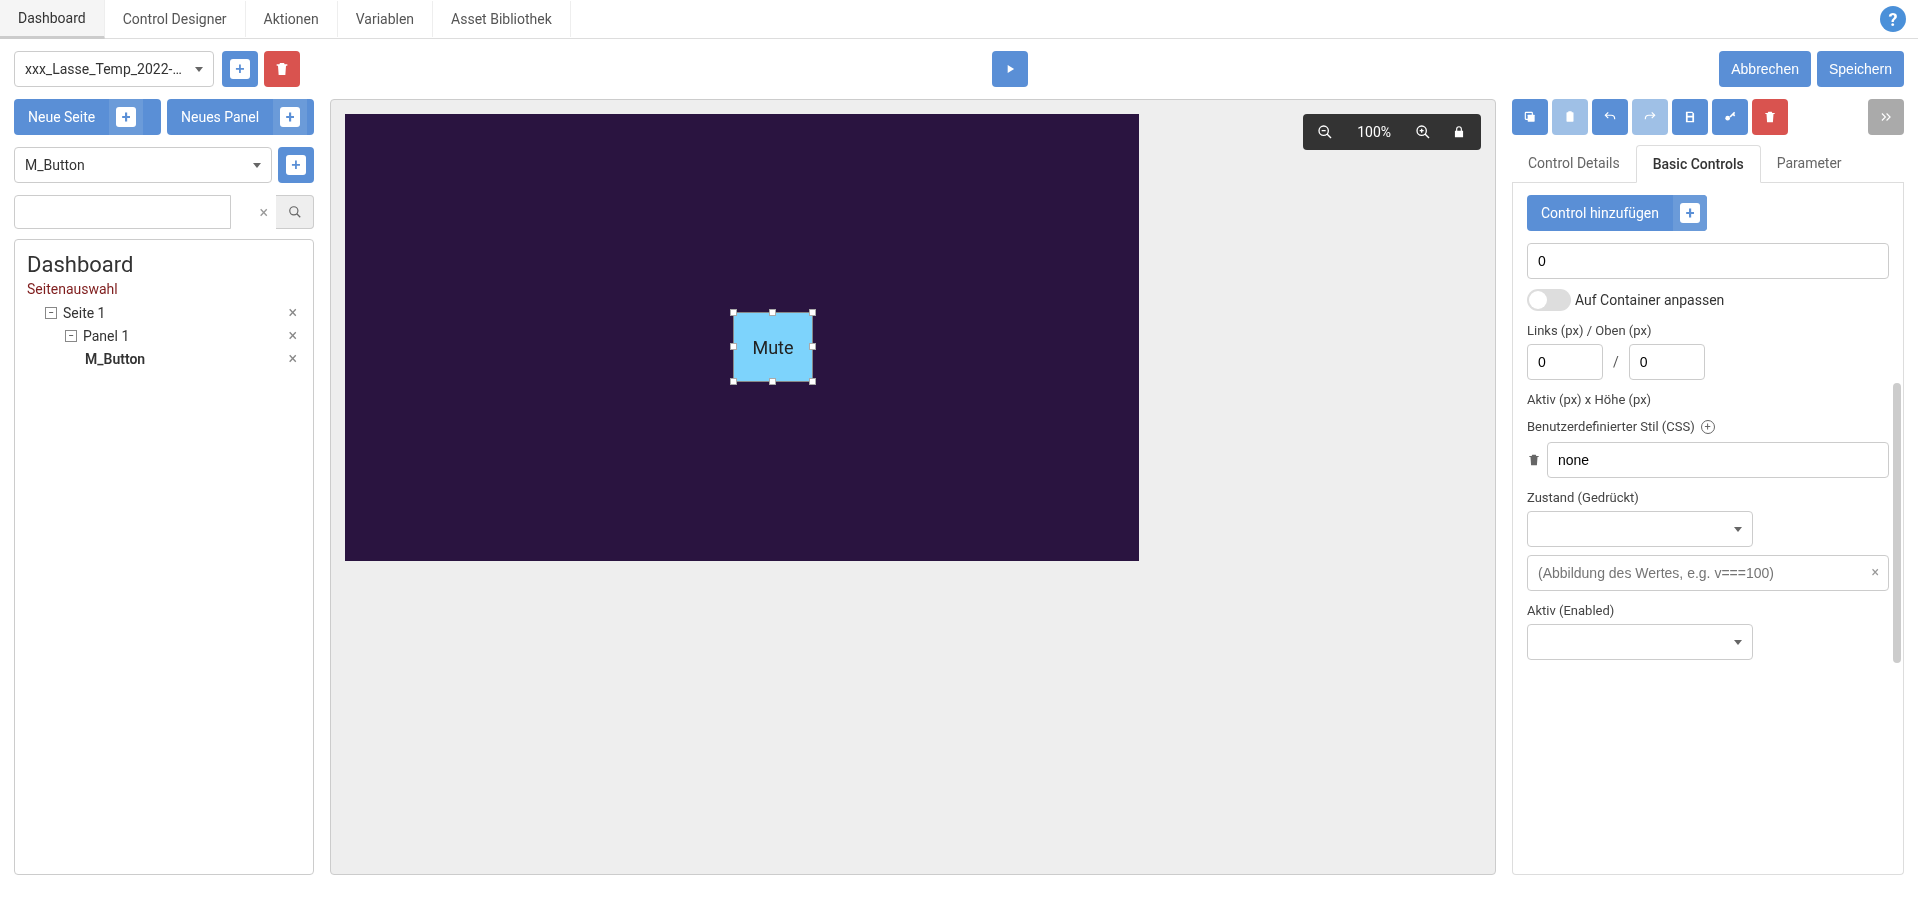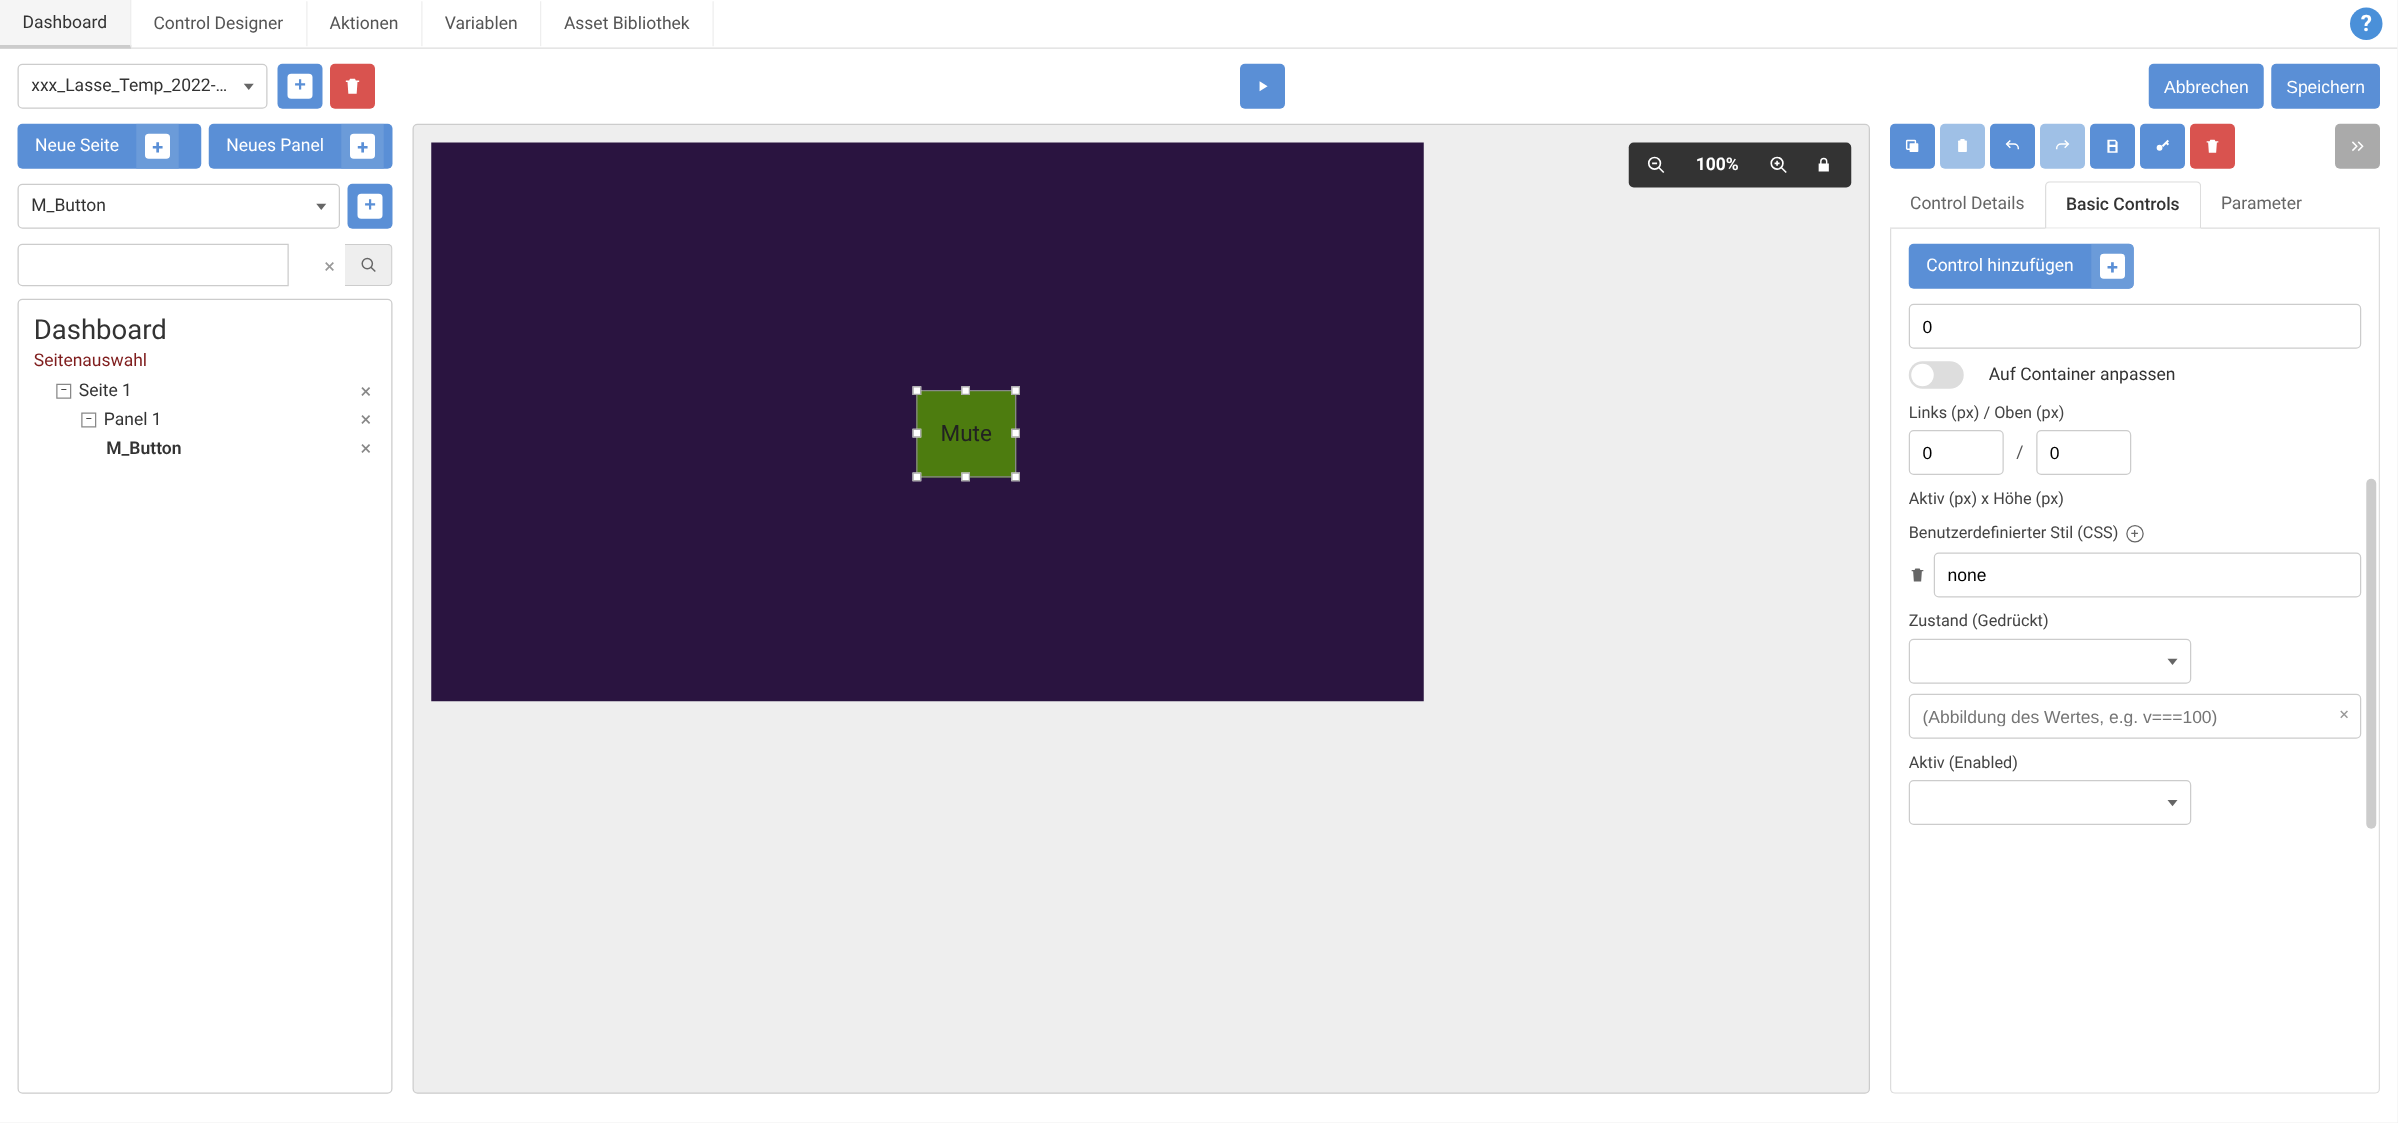--- a/index.html
+++ b/index.html
@@ -50,44 +50,44 @@
 .tree-indent-3 { padding-left: 58px; }
 .tree-toggle { width: 12px; height: 12px; border: 1px solid #888; display: inline-flex; align-items: center; justify-content: center; margin-right: 6px; font-size: 10px; line-height: 1; cursor: pointer; }
 .tree-label { flex: 1; cursor: pointer; }
 .tree-label.bold { font-weight: 600; }
 .tree-del { color: #888; cursor: pointer; font-size: 16px; padding: 0 4px; }
 
 
 .center { flex: 1; border: 1px solid #ccc; border-radius: 4px; background: #eee; position: relative; overflow: hidden; }
 .canvas-toolbar { position: absolute; top: 14px; right: 14px; background: #333; color: #fff; border-radius: 4px; display: flex; align-items: center; height: 36px; padding: 0 4px; gap: 0; }
 .ct-btn { width: 36px; height: 36px; display: flex; align-items: center; justify-content: center; cursor: pointer; }
-.ct-zoom { padding: 0 14px; font-weight: 700; }
+.ct-zoom { padding: 0 14px; font-weight: 400; }
 .preview-panel { position: absolute; left: 14px; top: 14px; width: 794px; height: 447px; background: #2a1440; }
-.control-box { position: absolute; left: 388px; top: 198px; width: 80px; height: 70px; background: #4d7c0f; border: 1px solid #888; display: flex; align-items: center; justify-content: center; color: #222; font-size: 18px; }
+.control-box { position: absolute; left: 388px; top: 198px; width: 80px; height: 70px; background: #7dd3fc; border: 1px solid #888; display: flex; align-items: center; justify-content: center; color: #222; font-size: 18px; }
 .handle { position: absolute; width: 7px; height: 7px; background: #fff; border: 1px solid #aaa; }
 .h-nw { left: -4px; top: -4px; } .h-n { left: 50%; top: -4px; margin-left: -4px; } .h-ne { right: -4px; top: -4px; }
 .h-w { left: -4px; top: 50%; margin-top: -4px; } .h-e { right: -4px; top: 50%; margin-top: -4px; }
 .h-sw { left: -4px; bottom: -4px; } .h-s { left: 50%; bottom: -4px; margin-left: -4px; } .h-se { right: -4px; bottom: -4px; }
 
 
 .right { width: 392px; display: flex; flex-direction: column; }
 .right-toolbar { display: flex; gap: 4px; margin-bottom: 10px; }
 .expand-btn { margin-left: auto; }
 .right-tabs { display: flex; border-bottom: 1px solid #ddd; }
 .r-tab { padding: 10px 16px; cursor: pointer; color: #666; }
 .r-tab.active { border: 1px solid #ddd; border-bottom: 1px solid #fff; border-radius: 4px 4px 0 0; margin-bottom: -1px; color: #333; font-weight: 500; }
 .right-body { border: 1px solid #ddd; border-top: none; border-radius: 0 0 4px 4px; flex: 1; padding: 12px 14px; overflow: auto; position: relative; }
 .form-label { font-size: 13px; color: #444; margin: 12px 0 6px 0; display: flex; align-items: center; gap: 6px; }
 .form-input { width: 100%; border: 1px solid #ccc; border-radius: 4px; padding: 8px 10px; height: 36px; font-size: 14px; }
 .form-input.short { width: 76px; }
 .inline-row { display: flex; align-items: center; gap: 10px; }
 .sep-text { color: #555; }
 .toggle { width: 44px; height: 22px; background: #ddd; border-radius: 11px; position: relative; cursor: pointer; }
 .toggle::after { content: ""; position: absolute; left: 2px; top: 2px; width: 18px; height: 18px; background: #fff; border-radius: 50%; }
-.toggle-row { display: flex; align-items: center; gap: 20px; margin-top: 10px; }
+.toggle-row { display: flex; align-items: center; gap: 4px; margin-top: 10px; }
 .css-row { display: flex; align-items: center; margin-top: 8px; }
 .trash-small { color: #666; cursor: pointer; width: 20px; text-align: center; }
 .dropdown-full { border: 1px solid #ccc; border-radius: 4px; height: 36px; display: flex; align-items: center; justify-content: flex-end; padding: 0 10px; cursor: pointer; }
 .mapping-row { position: relative; margin-top: 8px; border-radius: 13px; }
 .clear-x { position: absolute; right: 10px; top: 9px; color: #999; cursor: pointer; }
 .scrollbar-ind { position: absolute; right: 2px; top: 200px; width: 8px; height: 280px; background: #ccc; border-radius: 4px; }
 .section-first { margin-top: 0; margin-bottom: 12px; }
 .add-plus { width: 14px; height: 14px; border: 1px solid #666; border-radius: 50%; display: inline-flex; align-items: center; justify-content: center; font-size: 11px; cursor: pointer; color: #666; }
 
 svg { display: block; }

